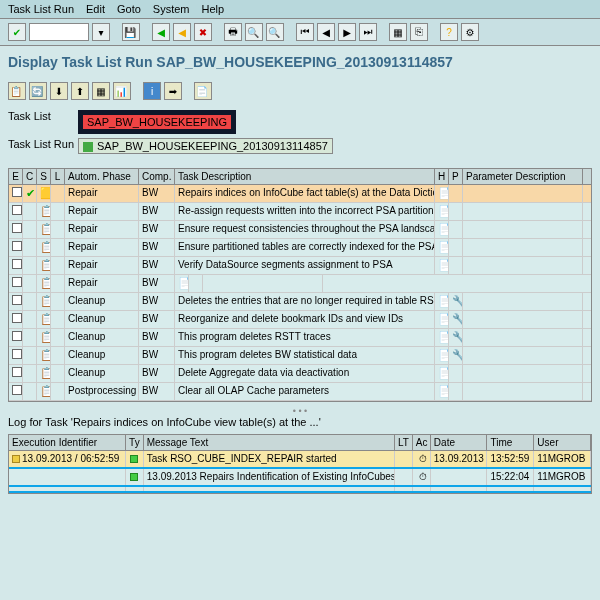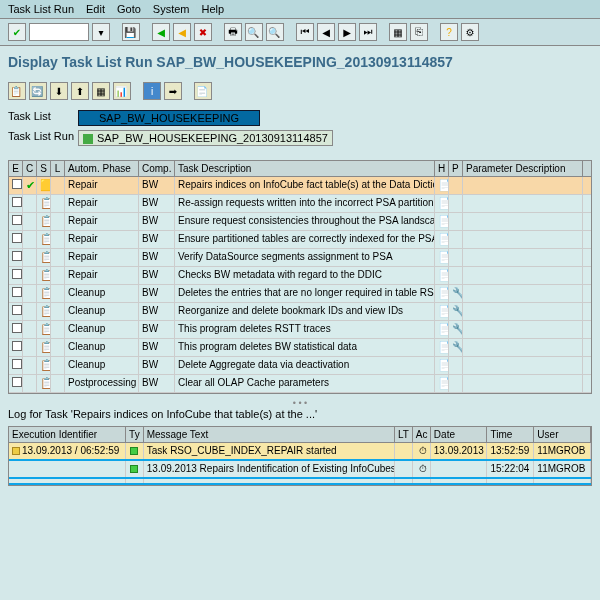--- a/index.html
+++ b/index.html
@@ -9,21 +9,21 @@
 .toolbar{background:#c8e0e3;padding:4px 8px;display:flex;gap:3px;align-items:center;border-bottom:1px solid #888}
 .tb-btn{width:18px;height:18px;display:inline-flex;align-items:center;justify-content:center;border:1px solid #888;background:#e8f0f0;cursor:pointer;font-size:10px}
 .tb-input{width:60px;height:18px;border:1px solid #888;background:#fff}
 .tb-sep{width:6px}
 .title{background:#d4e8e9;padding:8px;font-size:14px;font-weight:bold;color:#3a6a8a}
 .toolbar2{background:#d4e8e9;padding:4px 8px;display:flex;gap:3px}
 .tb2-btn{width:18px;height:18px;border:1px solid #888;background:#e8e8c8;cursor:pointer;font-size:10px;display:inline-flex;align-items:center;justify-content:center}
 .form{padding:6px 8px}
 .form-row{display:flex;margin-bottom:4px}
 .form-label{width:70px}
-.form-val{border:1px solid #0f172a;background:#0369a1;padding:1px 20px;min-width:150px;display:inline-block}
+.form-val{border:5px solid #0f172a;background:#ef4444;padding:1px 4px;min-width:150px;display:inline-block}
 .form-val2{border:1px solid #888;background:#d8e8d8;padding:1px 4px;min-width:230px;display:inline-block}
 .sq{width:10px;height:10px;background:#4a4;display:inline-block;margin-right:4px;vertical-align:middle}
 .grid{margin:4px 8px;border:1px solid #888;background:#fff}
 .grid-hdr{display:flex;background:#c8d8d8;border-bottom:1px solid #888}
 .grid-hdr div{border-right:1px solid #888;padding:2px 3px;font-size:10px}
 .grid-body{max-height:220px;overflow:hidden}
 .grid-row{display:flex;border-bottom:1px solid #ccc}
 .grid-row.sel{background:#f8d8a8}
 .grid-row:not(.sel){background:#d8ecec}
 .grid-row div{border-right:1px solid #ccc;padding:2px 3px;font-size:10px;overflow:hidden;white-space:nowrap}
@@ -197,21 +197,20 @@
         <div class="c-p"><span class="ic"></span></div>
         <div class="c-param"></div>
       </div>
       <div class="grid-row">
         <div class="c-e"><span class="chk"></span></div>
         <div class="c-c"></div>
         <div class="c-s"><span class="ic">📋</span></div>
         <div class="c-l"></div>
         <div class="c-ph">Repair</div>
         <div class="c-cmp">BW</div>
-        <div class="c-desc">Checks BW metadata with regard to the DDIC</div>
         <div class="c-h"><span class="ic">📄</span></div>
         <div class="c-p"><span class="ic"></span></div>
         <div class="c-param"></div>
       </div>
       <div class="grid-row">
         <div class="c-e"><span class="chk"></span></div>
         <div class="c-c"></div>
         <div class="c-s"><span class="ic">📋</span></div>
         <div class="c-l"></div>
         <div class="c-ph">Cleanup</div>
@@ -279,21 +278,21 @@
         <div class="c-desc">Clear all OLAP Cache parameters</div>
         <div class="c-h"><span class="ic">📄</span></div>
         <div class="c-p"><span class="ic"></span></div>
         <div class="c-param"></div>
       </div>
     </div>
 </div>
 
 <div class="divider">• • •</div>
 
-<div class="log-title">Log for Task 'Repairs indices on InfoCube that table(s) at the ...'</div>
+<div class="log-title">Log for Task 'Repairs indices on InfoCube view table(s) at the ...'</div>
 
 <div class="log-grid">
 <div class="log-hdr">
 <div class="l-ex">Execution Identifier</div>
 <div class="l-ty">Ty</div>
 <div class="l-msg">Message Text</div>
 <div class="l-lt">LT</div>
 <div class="l-ac">Ac</div>
 <div class="l-dt">Date</div>
 <div class="l-tm">Time</div>

